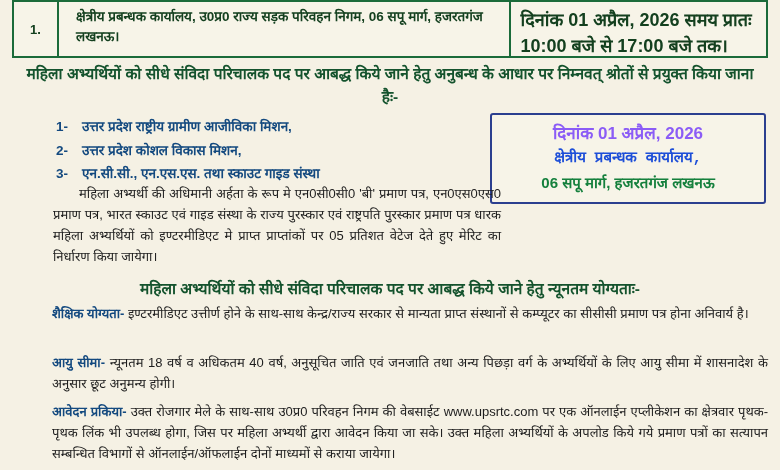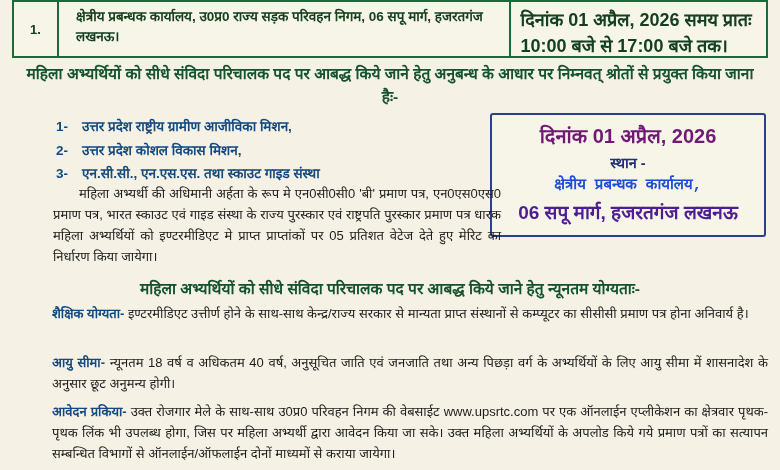--- a/index.html
+++ b/index.html
@@ -107,24 +107,24 @@
     padding: 6px 6px 8px 6px;
     box-sizing: border-box;
     border: 2px solid #2b3f8f;
     border-radius: 3px;
     background: #f7f4e8;
     text-align: center;
     color: #1f2f7a;
     font-weight: bold;
     line-height: 1.55;
   }
-  .right-box .line-date { font-size: 20px; color: #701a75; }
+  .right-box .line-date { font-size: 17px; color: #8b5cf6; }
   .right-box .line-sthan { font-size: 14.5px; }
   .right-box .line-office { font-size: 15px; color: #1d4ed8; font-family: Liberation Mono, monospace; }
-  .right-box .line-addr { font-size: 19px; color: #4c1d95; }
+  .right-box .line-addr { font-size: 15px; color: #15803d; }
 
   
   .para-block {
     position: absolute;
     left: 36px;
     top: 183px;
     width: 448px;
     font-size: 13px;
     line-height: 1.62;
     color: #1d1d1d;
@@ -183,21 +183,20 @@
       <span>उत्तर प्रदेश कोशल विकास मिशन,</span>
     </div>
     <div class="row">
       <span class="num">3-</span>
       <span>एन.सी.सी., एन.एस.एस. तथा स्काउट गाइड संस्था</span>
     </div>
   </div>
 
   <div class="right-box">
     <div class="line-date">दिनांक 01 अप्रैल, 2026</div>
-    <div class="line-sthan">स्थान -</div>
     <div class="line-office">क्षेत्रीय प्रबन्धक कार्यालय,</div>
     <div class="line-addr">06 सपू मार्ग, हजरतगंज लखनऊ</div>
   </div>
 
   <div class="para-block">
     <span class="indent">महिला अभ्यर्थी की अधिमानी अर्हता के रूप मे एन0सी0सी0 'बी' प्रमाण पत्र, एन0एस0एस0 प्रमाण पत्र, भारत स्काउट एवं गाइड संस्था के राज्य पुरस्कार एवं राष्ट्रपति पुरस्कार प्रमाण पत्र धारक महिला अभ्यर्थियों को इण्टरमीडिएट मे प्राप्त प्राप्तांकों पर 05 प्रतिशत वेटेज देते हुए मेरिट का निर्धारण किया जायेगा।</span>
   </div>
 
   <div class="headline headline-2">महिला अभ्यर्थियों को सीधे संविदा परिचालक पद पर आबद्ध किये जाने हेतु न्यूनतम योग्यताः-</div>
 

